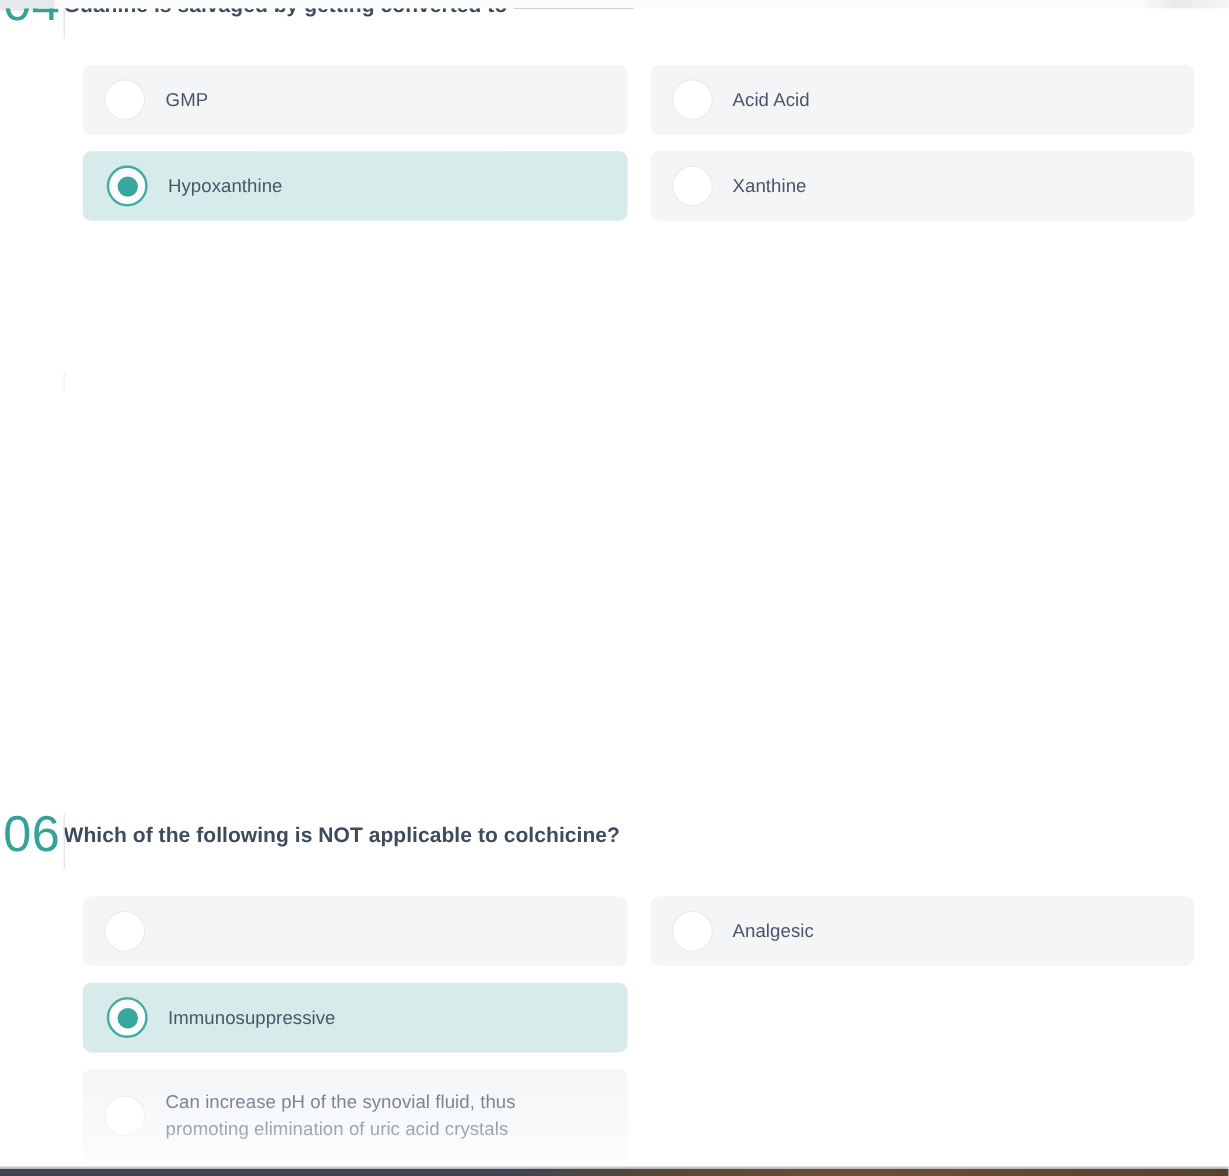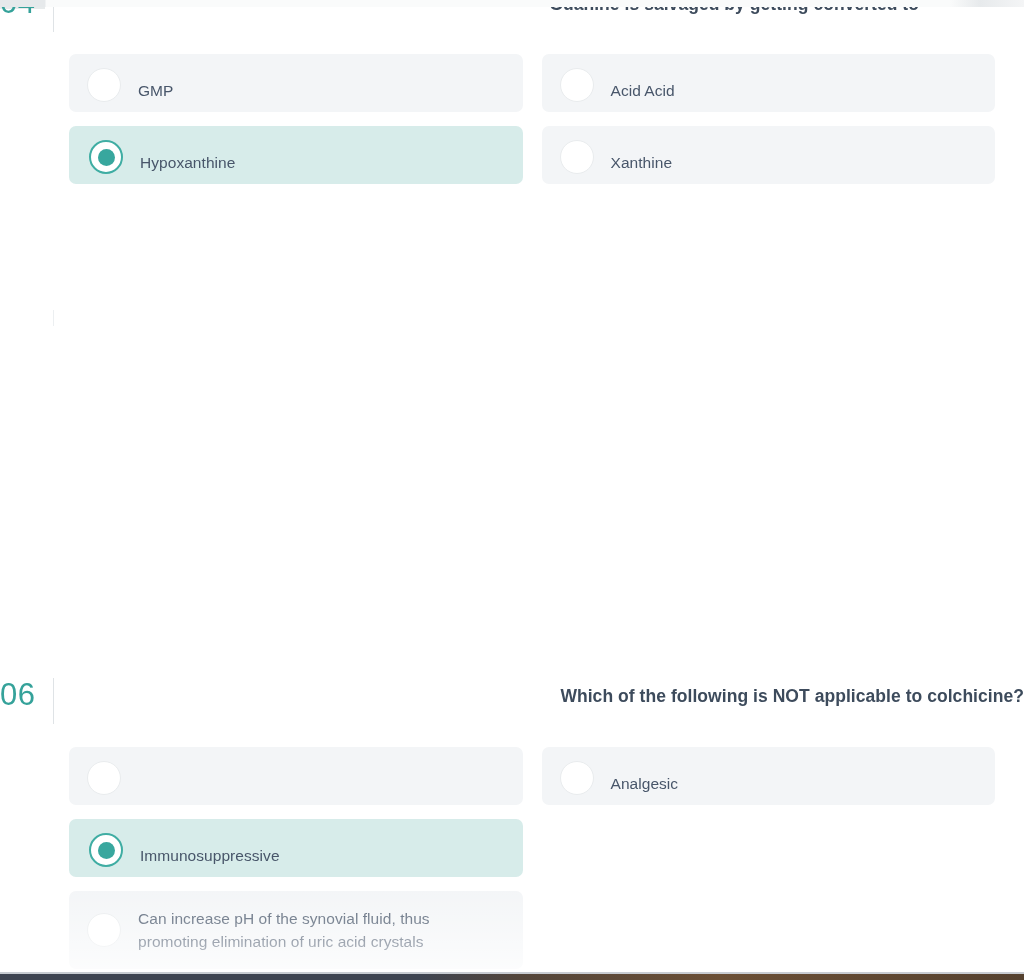--- a/index.html
+++ b/index.html
@@ -83,49 +83,47 @@
   .q-head {
     position: relative;
     display: flex;
     align-items: flex-start;
     height: 46px;
   }
 
   .q-number {
     width: 53px;
     flex: 0 0 53px;
-    text-align: left;
+    text-align: center;
     color: #35a29a;
-    font-size: 31px;
+    font-size: 42px;
     font-weight: 400;
     letter-spacing: 0.5px;
     line-height: 34px;
     font-family: "Liberation Sans", "DejaVu Sans", sans-serif;
   }
 
   .q-divider {
     position: absolute;
     left: 53px;
     top: -24px;
     width: 1px;
     height: 70px;
     background: #dfe3e6;
   }
   .q-divider.short { top: 0px; height: 46px; }
 
   .q-text {
     flex: 1;
-    padding-left: 16px;
     padding-top: 6px;
     font-size: 17.5px;
     font-weight: bold;
     color: #3d4b5c;
     line-height: 24px;
     letter-spacing: 0.05px;
-    text-align: right;
   }
   .q-blank {
     display: inline-block;
     width: 100px;
     border-bottom: 2px solid #3d4b5c;
     margin-left: 5px;
     vertical-align: 3px;
     height: 14px;
   }
 
@@ -135,21 +133,21 @@
     margin-left: 69px;
     margin-right: 29px;
     display: grid;
     grid-template-columns: 1fr 1fr;
     column-gap: 19px;
     row-gap: 14px;
   }
 
   .option {
     display: flex;
-    align-items: flex-end;
+    align-items: center;
     background: #f3f5f7;
     border-radius: 7px;
     min-height: 58px;
     padding: 10px 16px 10px 18px;
     cursor: pointer;
   }
   .option.selected {
     background: #d7ecea;
     padding-left: 20px;
   }

